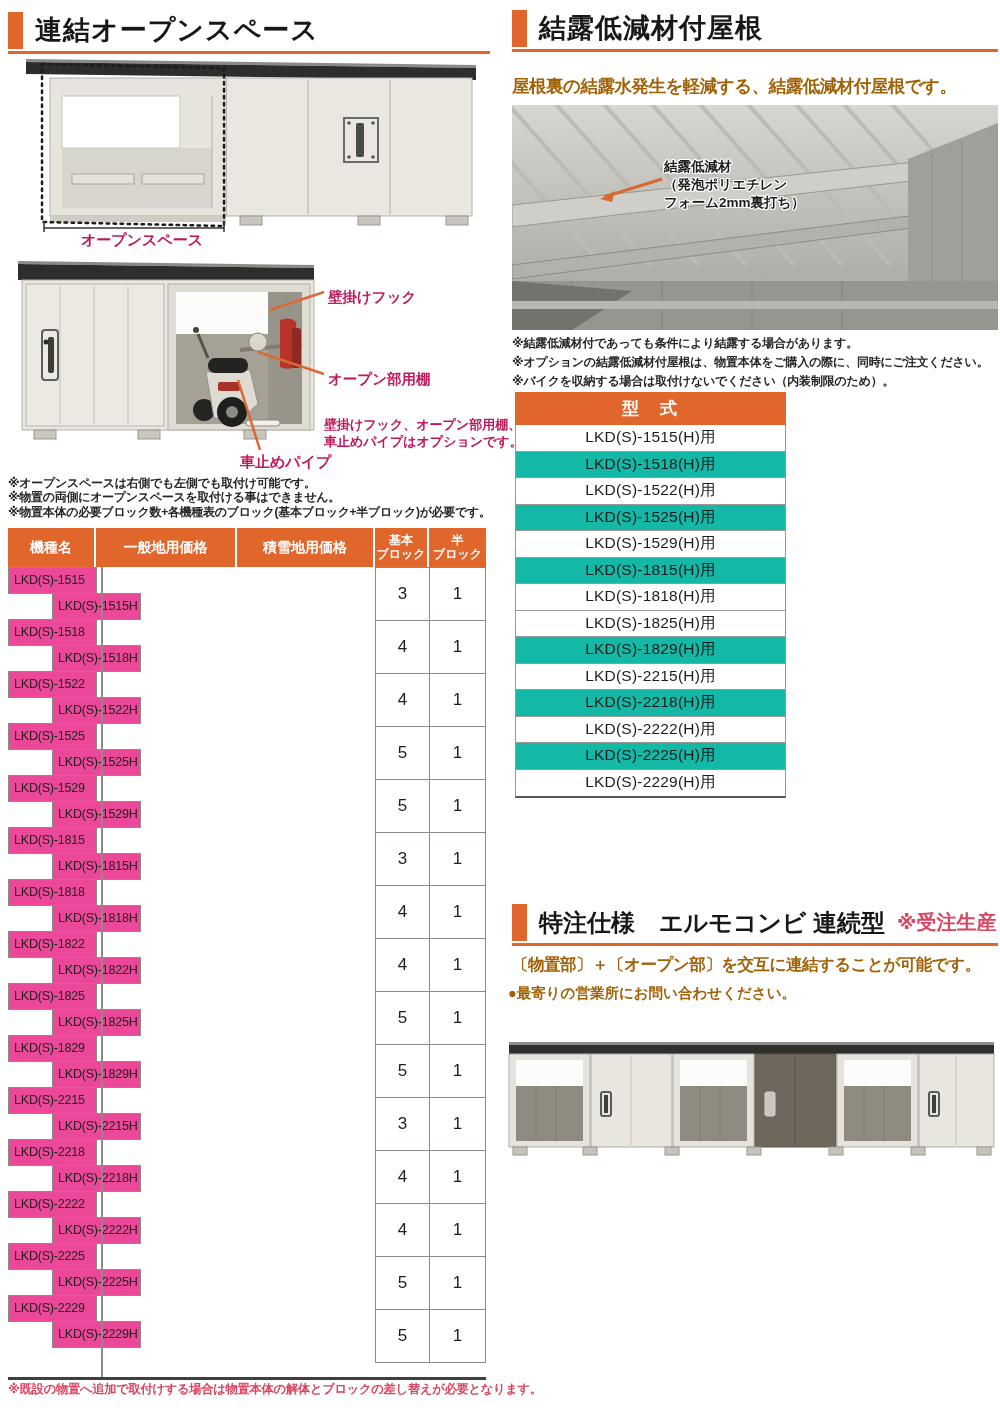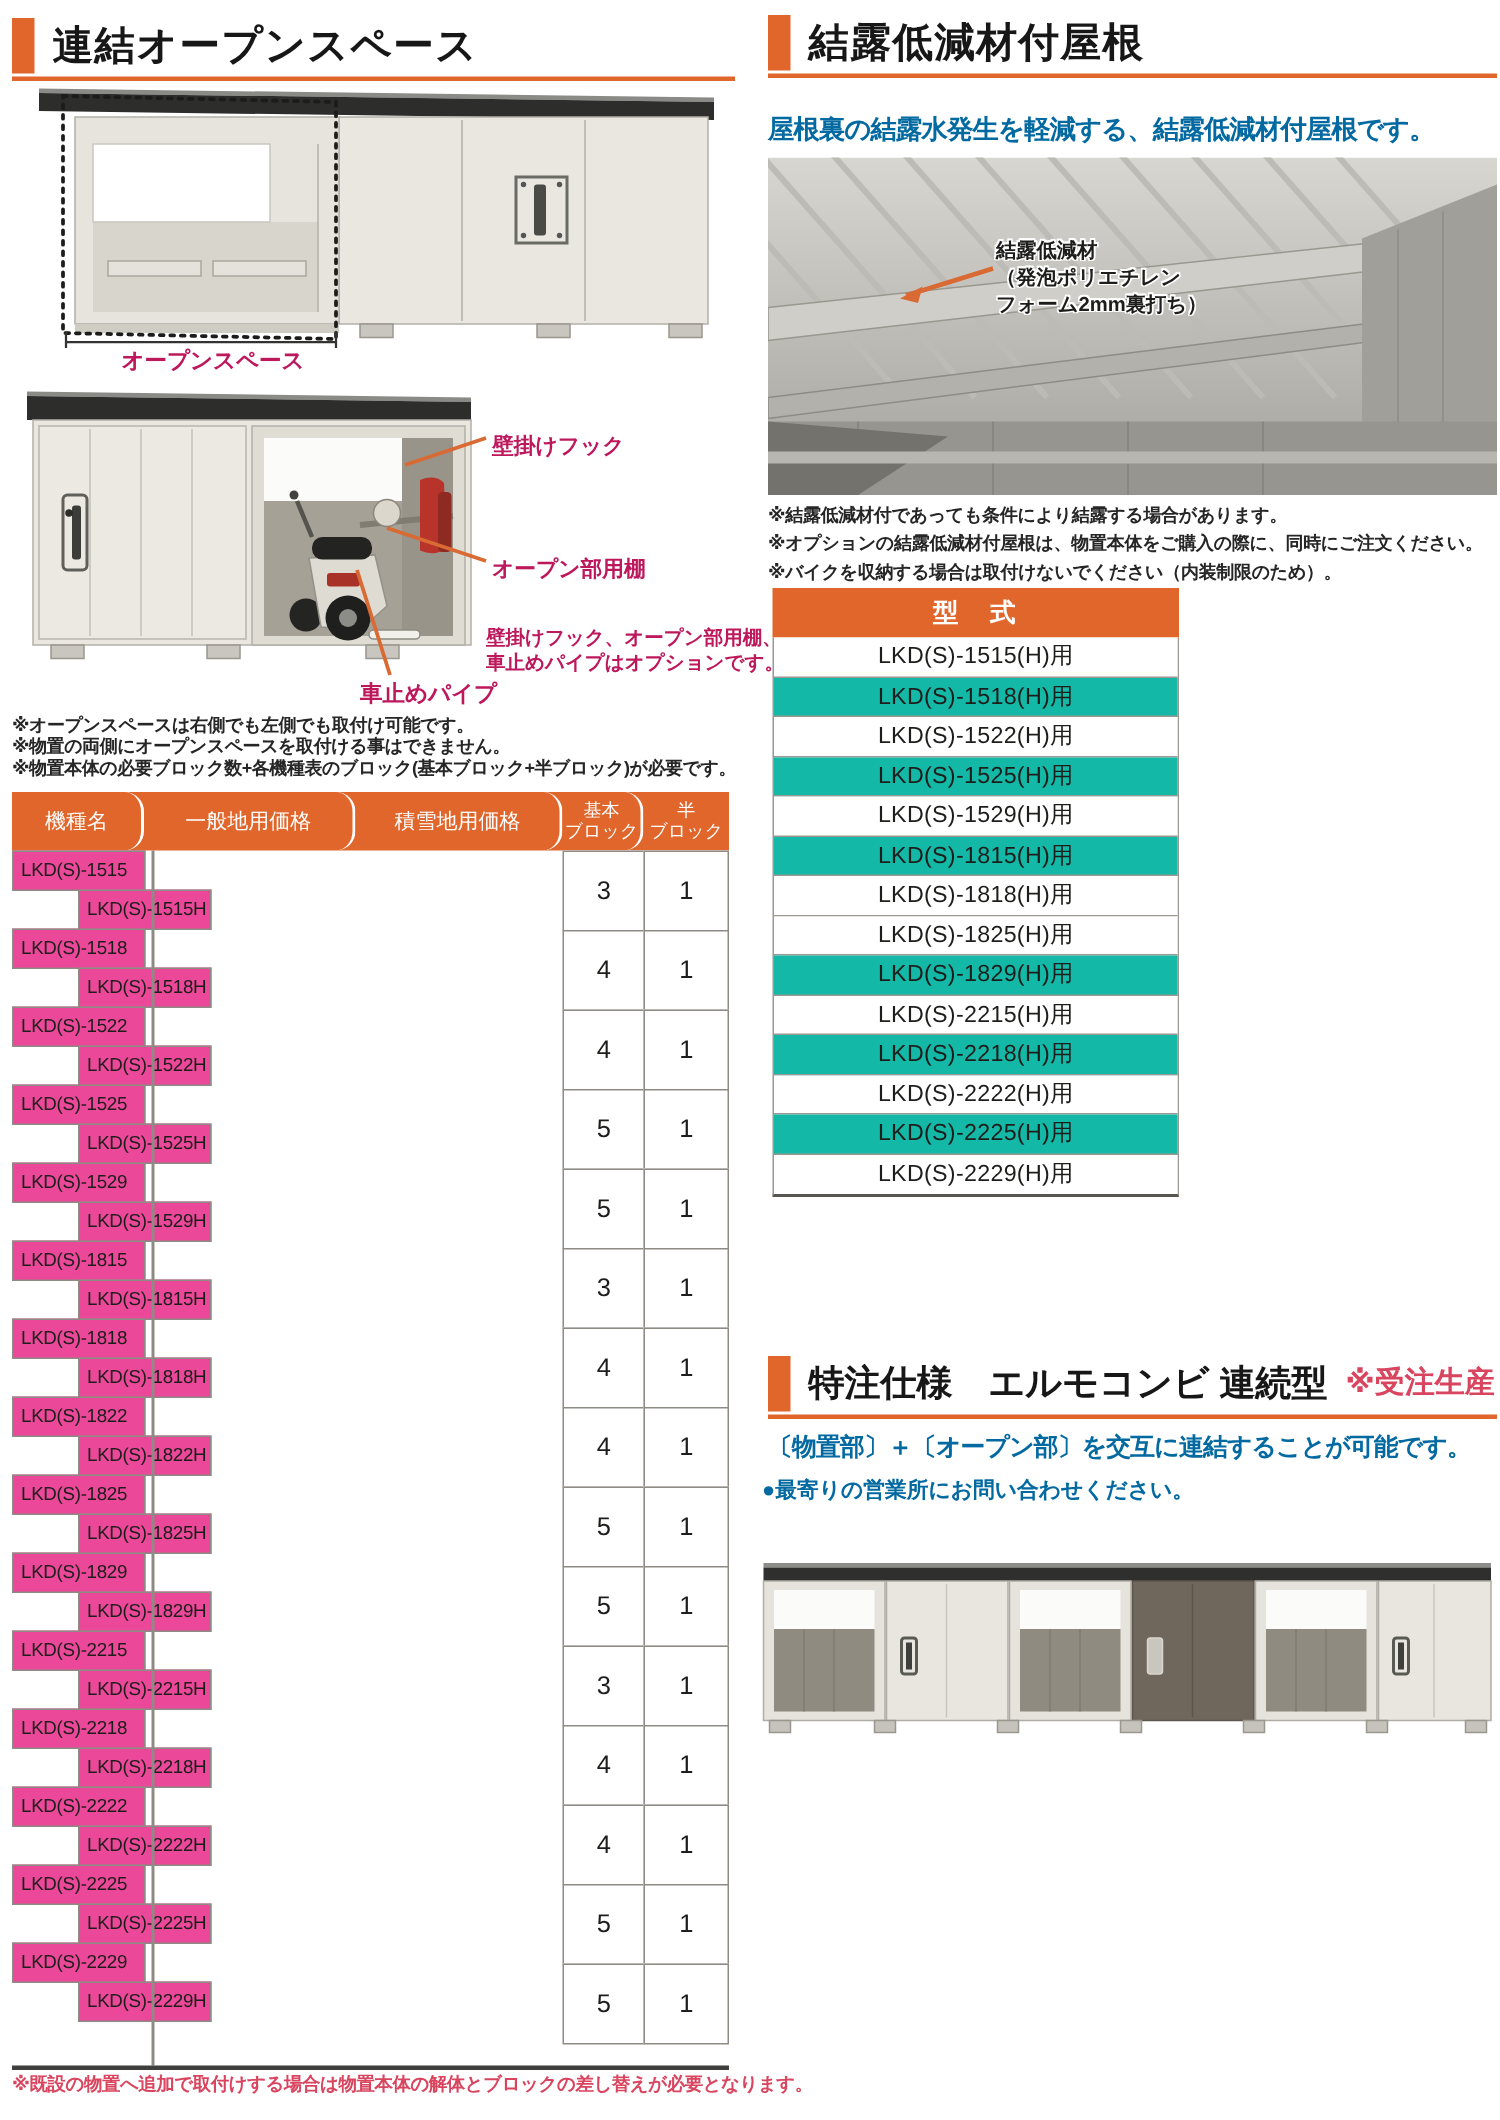--- a/index.html
+++ b/index.html
@@ -19,22 +19,22 @@
 
   
   .ann{position:absolute;font-weight:bold;color:#be185d;white-space:pre-line;}
   .note-line{font-size:12px;font-weight:bold;color:#262626;line-height:13.5px;letter-spacing:-0.3px;white-space:nowrap;}
   #r-notes .note-line{line-height:19px;letter-spacing:-0.2px;}
   .foot-red{position:absolute;font-size:12.3px;font-weight:bold;color:var(--red);letter-spacing:-0.3px;white-space:nowrap;}
 
   
   #l-table{position:absolute;left:8px;top:528px;width:478px;}
   .lt-head{display:grid;grid-template-columns:88px 141px 138px 54px 57px;height:39px;background:var(--accent);}
-  .lt-head .hc{color:#fff;font-weight:normal;display:flex;align-items:center;justify-content:center;
-    font-size:14px;border-right:2px solid #fff;white-space:pre-line;text-align:center;line-height:1.1;border-radius:13px;}
+  .lt-head .hc{color:#fff;font-weight:bold;display:flex;align-items:center;justify-content:center;
+    font-size:14px;border-right:2px solid #fff;white-space:pre-line;text-align:center;line-height:1.1;}
   .lt-head .hc:last-child{border-right:none;}
   .lt-head .hc.small{font-size:12px;}
   .lt-body{position:relative;height:810px;}
   .names{position:absolute;left:0;top:0;width:89px;}
   .name-cell{box-sizing:border-box;width:89px;height:27px;border:1px solid #8e8b85;margin-top:-1px;
     line-height:25px;padding-left:5px;font-size:12.5px;color:#1d1d1b;background:#ec4899;letter-spacing:-0.2px;}
   .name-cell:first-child{margin-top:0;}
   .name-cell.alt{background:#ec4899;margin-left:44px;}
   .vline{position:absolute;top:0;height:810px;border-left:2px solid #8e8b85;}
   .blocks{position:absolute;left:367px;top:0;width:111px;}
@@ -51,21 +51,21 @@
   .rt-head{height:33px;background:var(--accent);color:#fff;font-weight:bold;font-size:17px;
     display:flex;align-items:center;justify-content:center;letter-spacing:2px;}
   .rt-body{border:1px solid #9b9892;border-top:none;border-bottom:2px solid #57554f;}
   .m-row{box-sizing:border-box;height:26.5px;display:flex;align-items:center;justify-content:center;
     font-size:15.5px;color:#1d1d1b;border-bottom:1px solid #9b9892;background:#fff;letter-spacing:0.2px;}
   .m-row:last-child{border-bottom:none;}
   .m-row.alt{background:#14b8a6;}
 
   .photo-ann{position:absolute;font-weight:bold;color:#1d1d1b;white-space:pre-line;font-size:13.5px;line-height:18px;
     text-shadow:1px 0 0 #fff,-1px 0 0 #fff,0 1px 0 #fff,0 -1px 0 #fff,1px 1px 0 #fff,-1px -1px 0 #fff,1px -1px 0 #fff,-1px 1px 0 #fff;}
-  .body-text{position:absolute;color:#0369a1;white-space:nowrap;}
+  .body-text{position:absolute;color:#a16207;white-space:nowrap;}
 </style>
 </head>
 <body>
 
 <div id="page">
 
   <div class="sec-head" style="left:8px;top:12px;width:482px;height:44px;">
     <div class="bar"></div>
     <div class="ttl">連結オープンスペース</div>
     <div class="rule"></div>

